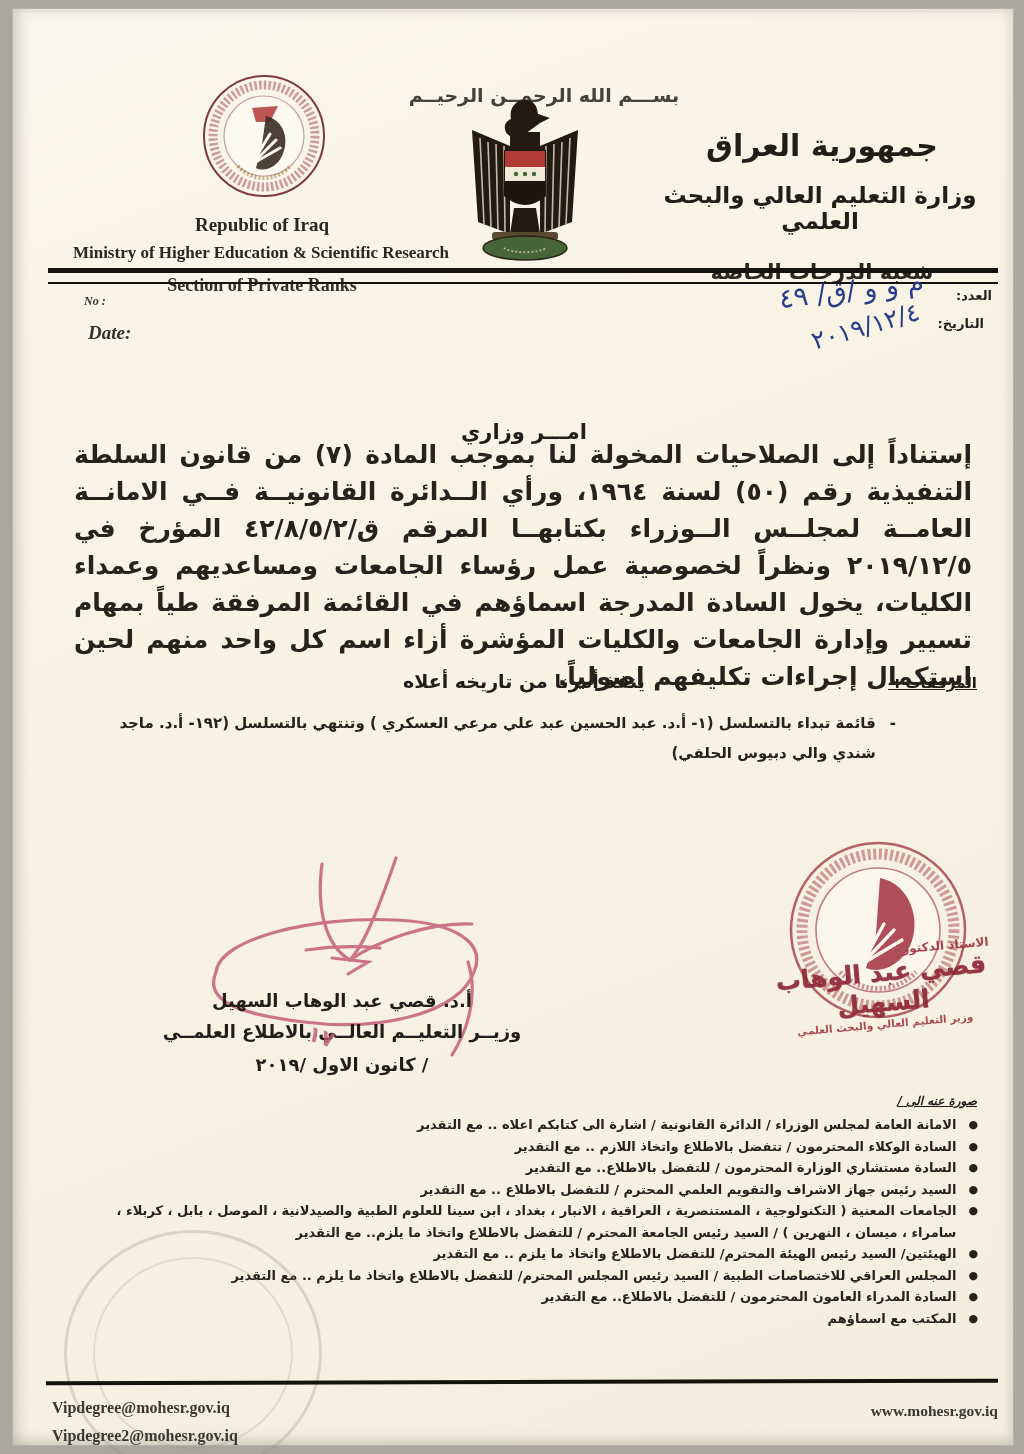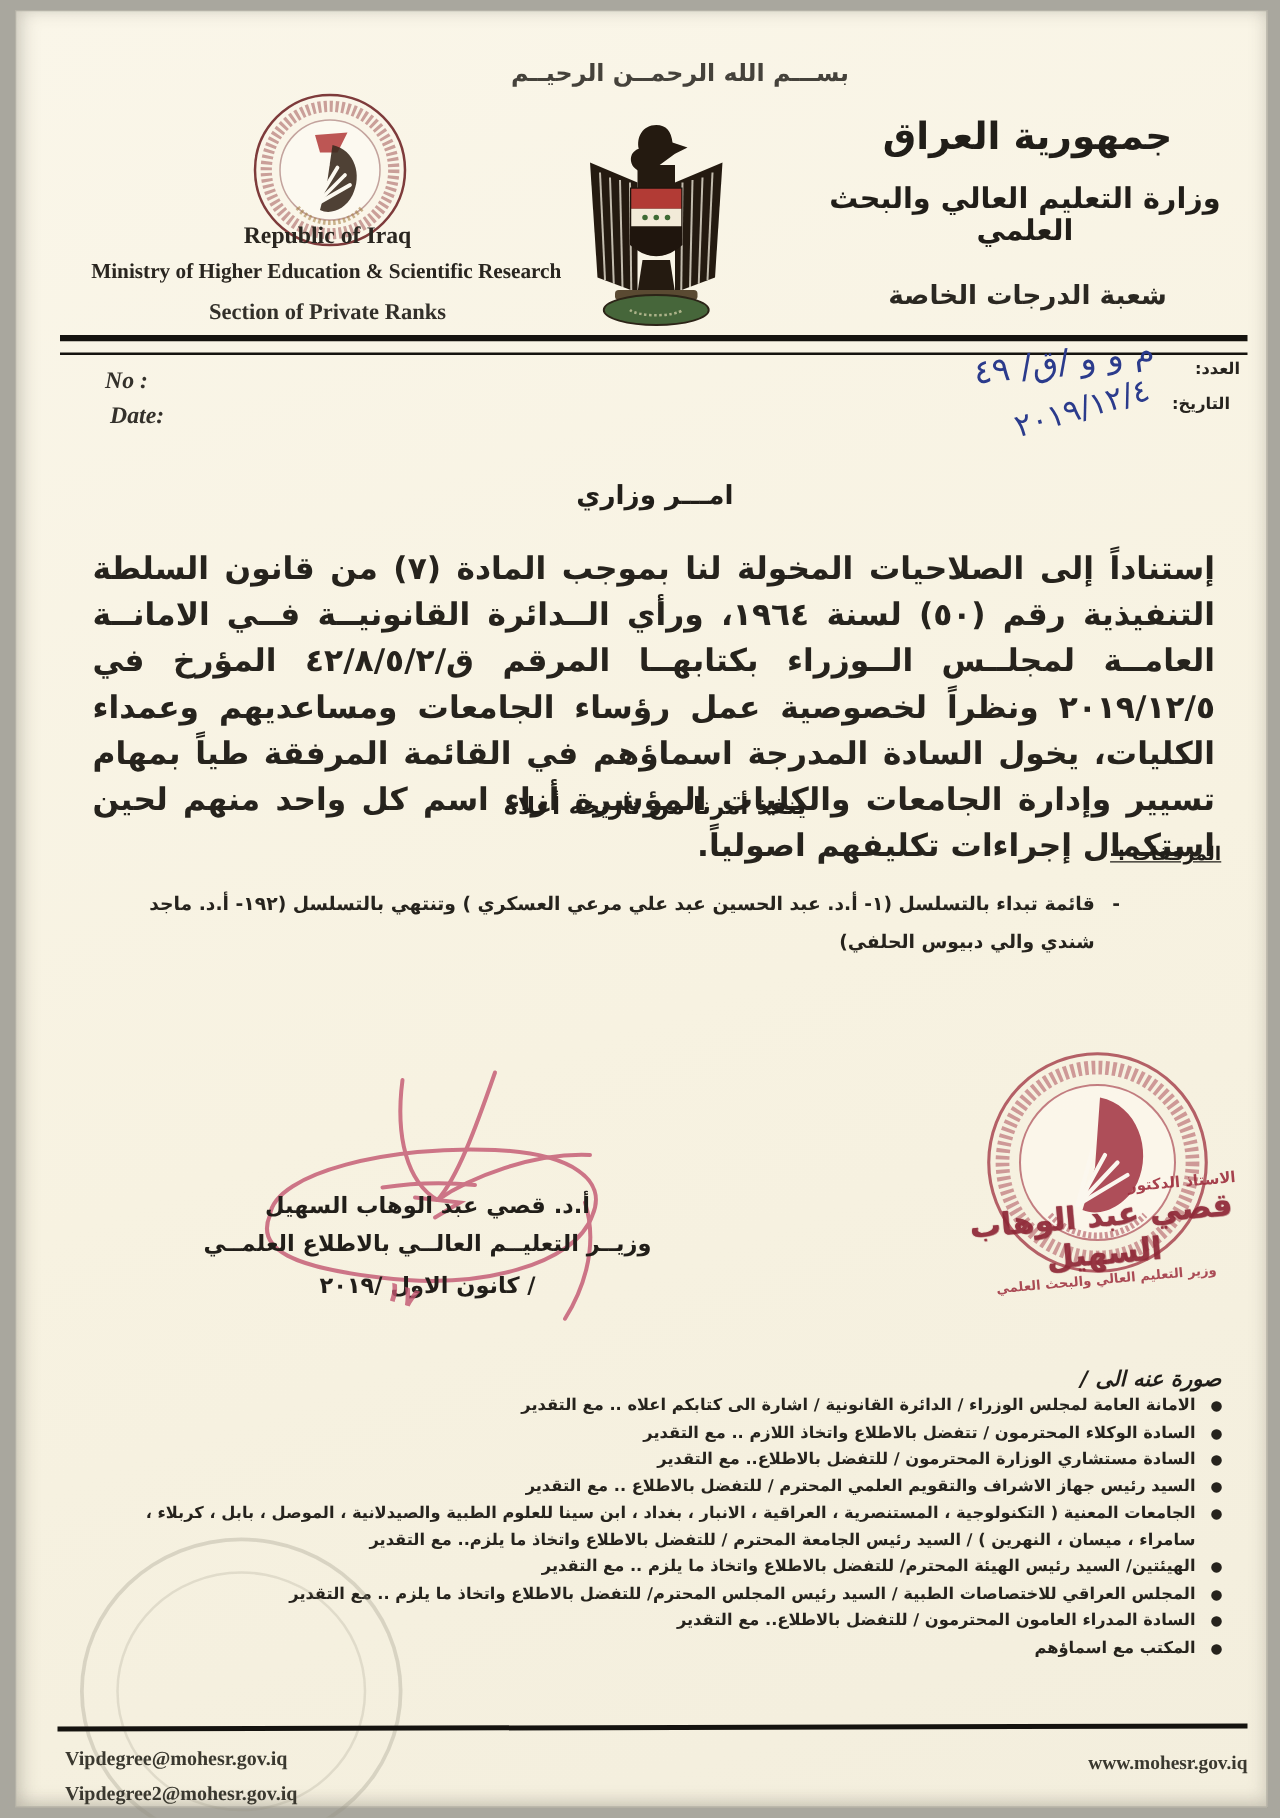--- a/index.html
+++ b/index.html
@@ -9,34 +9,34 @@
     font-family:"DejaVu Sans",sans-serif;
   }
   .paper{
     position:absolute;left:12px;top:8px;right:10px;bottom:8px;
     background:linear-gradient(160deg,#faf6e9 0%,#f7f2e1 55%,#f3eedd 100%);
     box-shadow:inset 0 0 0 1px #b5b2a7, inset 6px 0 14px rgba(90,88,80,.25), inset -4px -6px 12px rgba(120,117,108,.18);
   }
   .abs{position:absolute;}
   .ar{direction:rtl;font-family:"DejaVu Sans",sans-serif;}
   .serif{font-family:"Liberation Serif","DejaVu Serif",serif;}
-  .center{text-align:center;}
+  .center{text-align:center;margin-top:36px;}
   .right{text-align:right;}
 
   .hdr-country{left:30px;top:170px;width:440px;font-size:19px;font-weight:700;color:#2a2620;}
   .hdr-ministry{left:14px;top:199px;width:470px;font-size:17px;font-weight:700;color:#2a2620;}
   .hdr-section{left:30px;top:231px;width:440px;font-size:18px;font-weight:600;color:#33302a;}
   .bismillah{left:392px;top:40px;width:280px;font-size:19px;font-weight:700;color:#26231e;opacity:.85;}
   .hdr-ar1{left:630px;top:84px;width:360px;font-size:30px;font-weight:700;color:#211e19;}
   .hdr-ar2{left:612px;top:138px;width:392px;font-size:23px;font-weight:700;color:#211e19;}
   .hdr-ar3{left:650px;top:216px;width:320px;font-size:21px;font-weight:700;color:#2b2822;}
 
   .rule{left:36px;top:260px;width:950px;height:9px;border-top:5px solid #15130f;border-bottom:2px solid #15130f;}
 
-  .no-label{left:72px;top:286px;font-size:19px;font-style:italic;font-weight:600;color:#34312b;text-align:center;}
+  .no-label{left:72px;top:286px;font-size:12px;font-style:italic;font-weight:600;color:#34312b;text-align:center;}
   .date-label{left:76px;top:314px;font-size:19px;font-style:italic;font-weight:600;color:#34312b;}
   .ar-no-label{left:880px;top:280px;width:100px;font-size:13px;font-weight:700;color:#26231e;}
   .ar-date-label{left:872px;top:308px;width:100px;font-size:13px;font-weight:700;color:#26231e;}
   .hw{color:#2b3b8c;font-weight:500;}
   .hw-no{left:742px;top:268px;width:170px;font-size:27px;transform:rotate(-7deg);}
   .hw-date{left:740px;top:312px;width:170px;font-size:25px;transform:rotate(-16deg);}
 
   .doc-title{left:0;top:376px;width:1024px;font-size:21px;font-weight:700;color:#211e19;}
   .body-par{left:62px;top:428px;width:898px;font-size:25px;font-weight:600;line-height:37px;text-align:justify;color:#26231d;}
   .exec-line{left:0;top:626px;width:1024px;font-size:19px;font-weight:700;color:#211e19;}
@@ -51,21 +51,21 @@
   .sig-title{left:120px;top:977px;width:420px;font-size:18px;font-weight:700;color:#211e19;}
   .sig-date{left:130px;top:1010px;width:400px;font-size:18px;font-weight:700;color:#211e19;}
   .day-mark{left:296px;top:1016px;font-size:22px;font-weight:600;color:#c25570;transform:rotate(18deg);opacity:.8;}
 
   .stamp-block{left:742px;top:936px;width:256px;transform:rotate(-5deg);color:#8e2736;}
   .stamp-honorific{font-size:12px;font-weight:700;text-align:right;padding-right:18px;color:#9e2f3e;opacity:.9;}
   .stamp-name{font-size:25px;font-weight:700;text-align:center;line-height:30px;
               text-shadow:0 0 1px rgba(142,39,54,.65),0.5px 0.5px 0 rgba(142,39,54,.5);opacity:.92;}
   .stamp-title{font-size:10.5px;font-weight:700;text-align:center;color:#9e2f3e;opacity:.85;}
 
-  .cc-head{left:770px;top:1086px;width:195px;font-size:17px;font-weight:700;font-style:italic;color:#211e19;}
+  .cc-head{left:770px;top:1086px;width:195px;font-size:12px;font-weight:700;font-style:italic;text-decoration:underline;color:#211e19;}
   .cc-list{left:58px;top:1106px;width:908px;margin:0;padding:0;list-style:none;direction:rtl;}
   .cc-list li{display:flex;flex-direction:row;gap:12px;font-size:13px;font-weight:700;line-height:21.5px;color:#26231d;margin-bottom:0;}
   .cc-list li .bullet{flex:0 0 auto;font-size:11px;line-height:21.5px;}
   .cc-list li .txt{flex:1 1 auto;text-align:right;}
 
   .watermark{left:52px;top:1222px;width:252px;height:240px;border:3px solid rgba(150,145,128,.30);border-radius:50%;}
   .watermark::before{content:"";position:absolute;left:26px;top:24px;right:26px;bottom:24px;border:2px solid rgba(150,145,128,.22);border-radius:50%;}
 
   .foot-rule{left:34px;top:1372px;width:952px;height:4px;background:#15130f;transform:rotate(-0.15deg);}
   .email-block{left:40px;top:1386px;width:320px;font-size:16px;font-weight:600;color:#3a382f;line-height:28px;}

